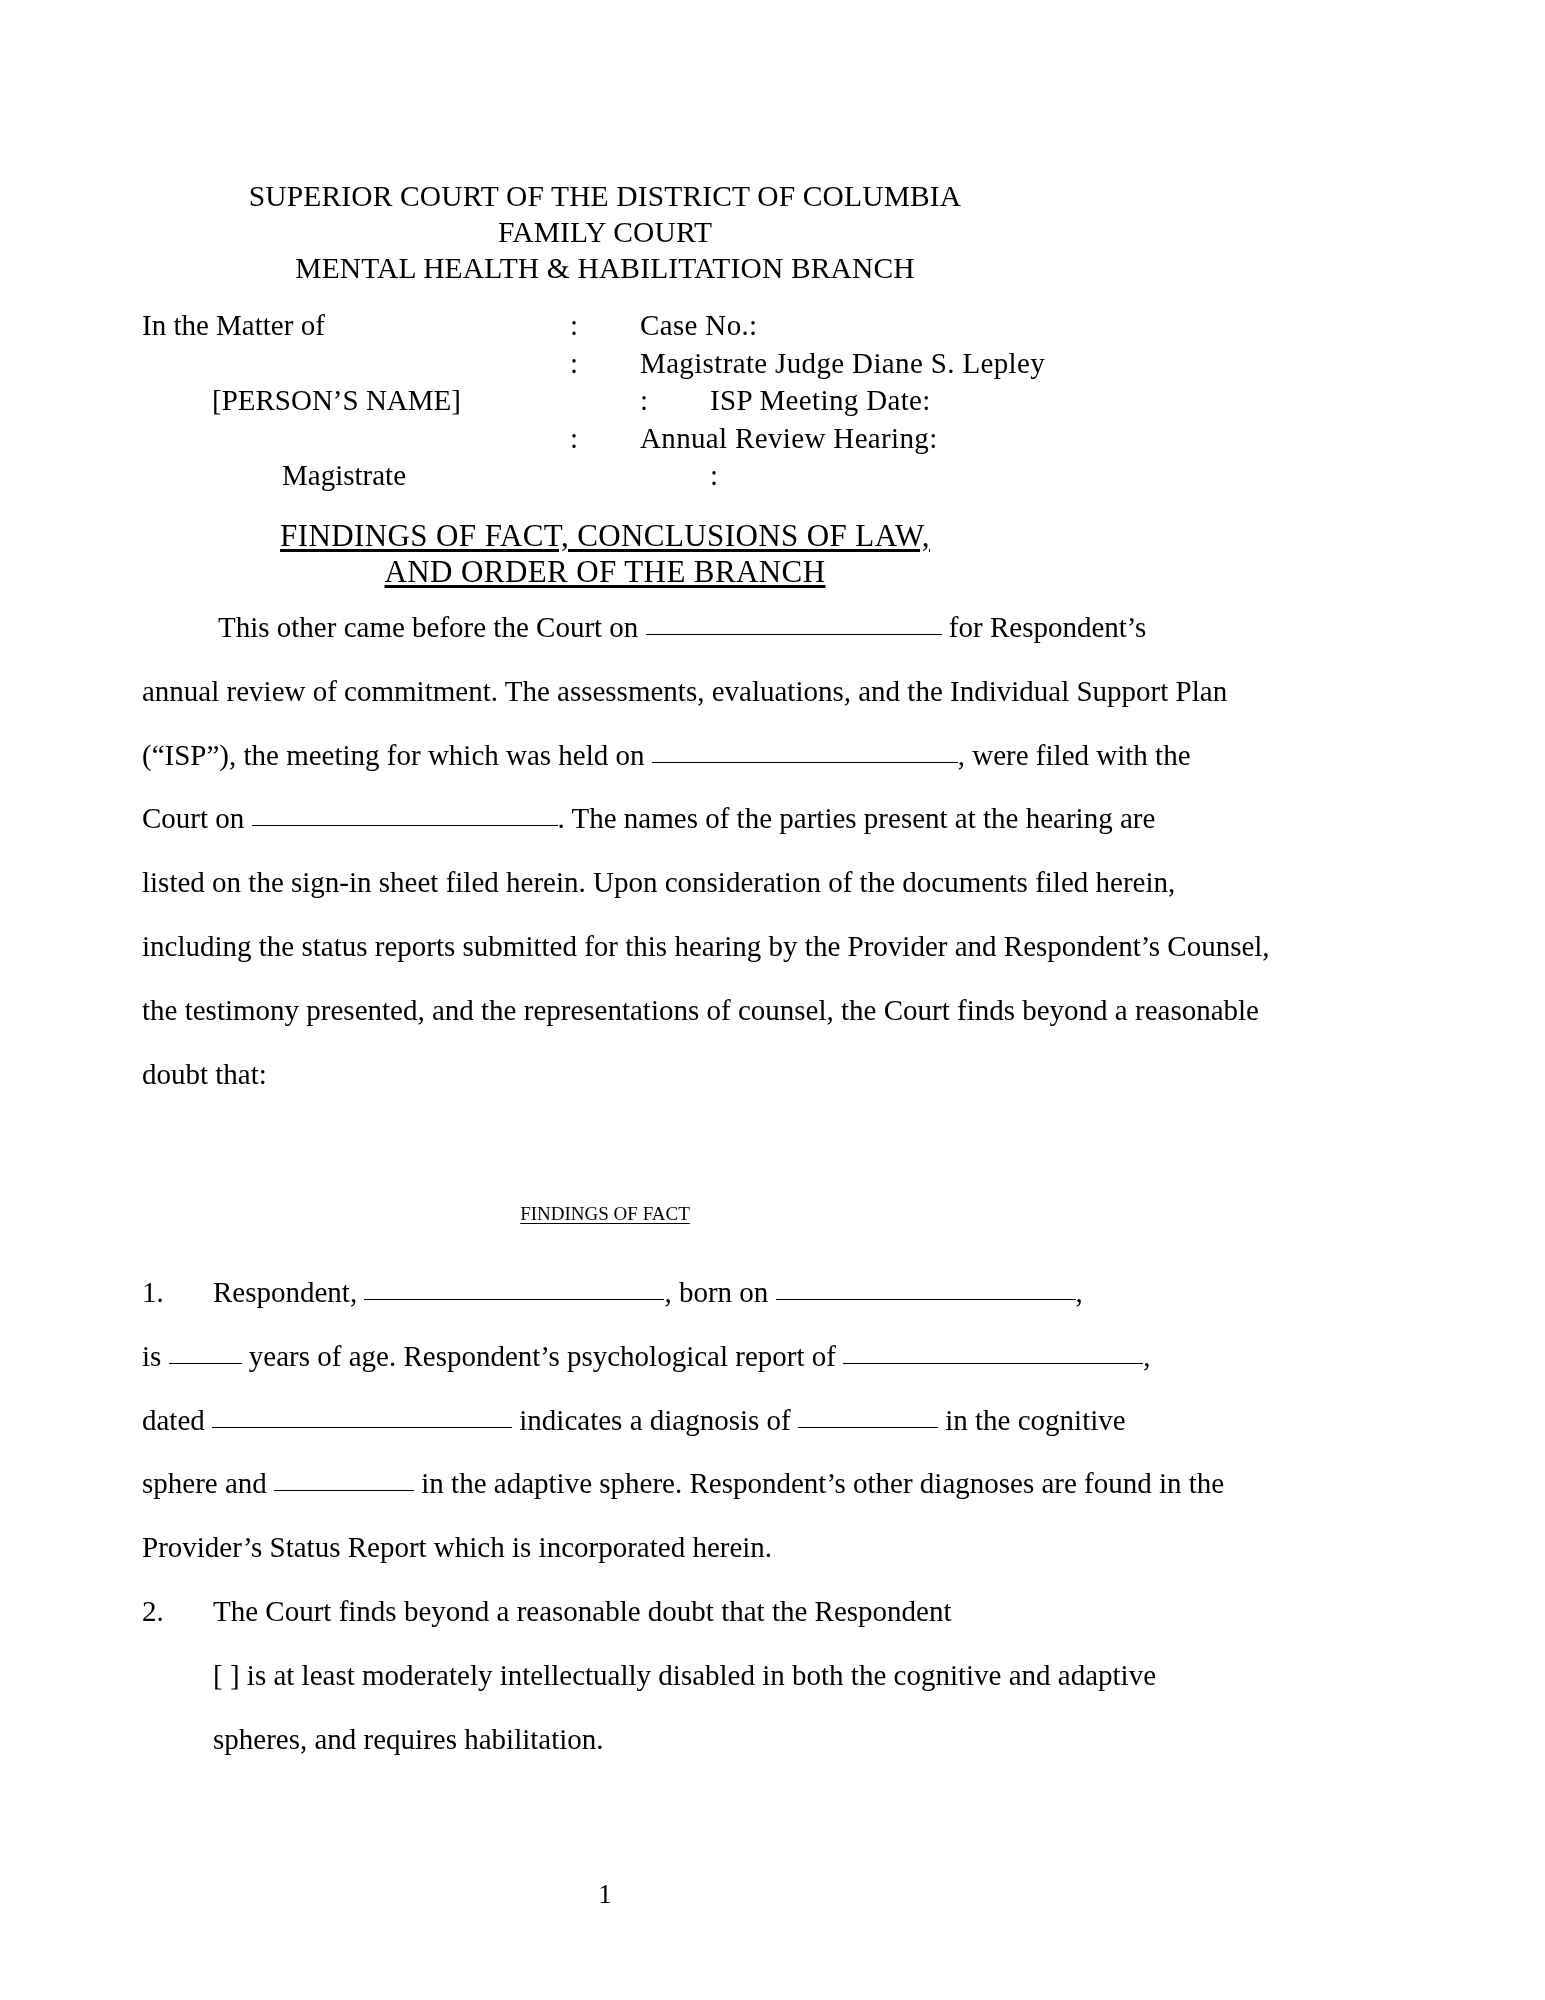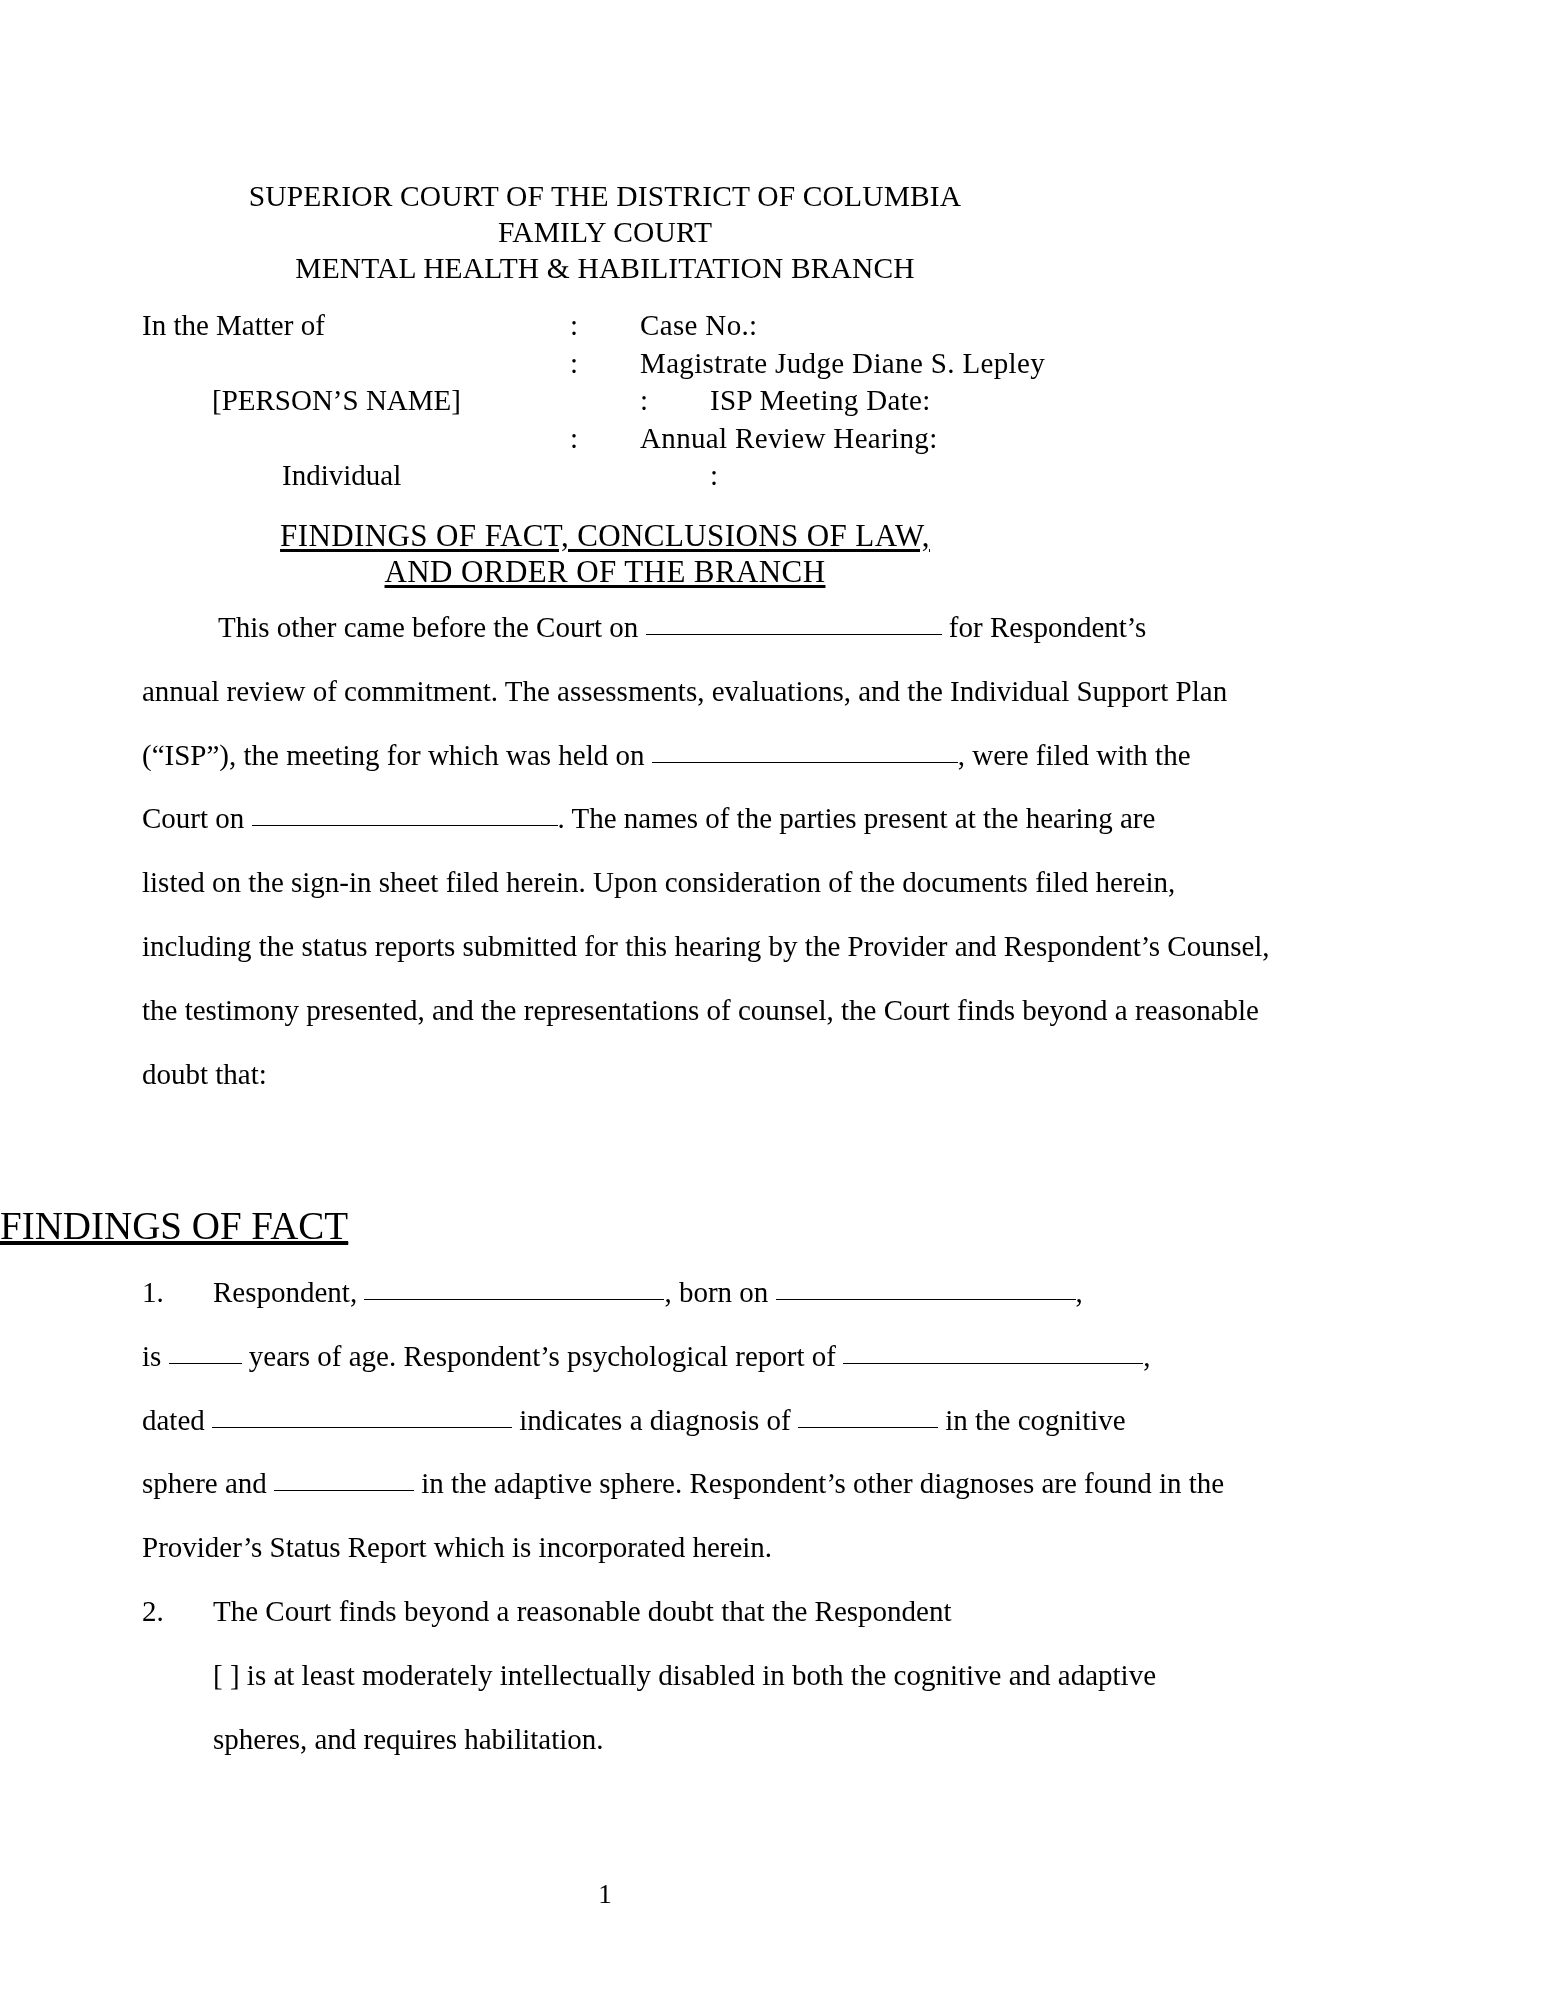--- a/index.html
+++ b/index.html
@@ -95,22 +95,22 @@
     line-height: 63.8px;
   }
   .body-line { white-space: nowrap; }
   .body-line.indent { padding-left: 76px; }
 
   .section-head {
     position: absolute;
     left: 0;
     top: 1203px;
     width: 1210px;
-    font-size: 39px;
-    text-decoration: underline;
+    text-align: center;
+    font-size: 19px;
   }
   .section-head span {
     text-decoration: underline;
     text-underline-offset: 3px;
   }
 
   .findings-block {
     position: absolute;
     left: 142px;
     top: 1261px;
@@ -182,21 +182,21 @@
       <div class="cap-right">ISP Meeting Date:</div>
     </div>
 
     <div class="cap-row">
       <div class="cap-left"></div>
       <div class="cap-colon">:</div>
       <div class="cap-right">Annual Review Hearing:</div>
     </div>
 
     <div class="cap-row">
-      <div class="cap-left indent2">Individual</div>
+      <div class="cap-left indent2">Magistrate</div>
       <div class="cap-colon">:</div>
       <div class="cap-right"></div>
     </div>
 
   </div>
 
   <div class="doc-title">
     <div><span>FINDINGS OF FACT, CONCLUSIONS OF LAW,</span></div>
     <div><span>AND ORDER OF THE BRANCH</span></div>
   </div>

